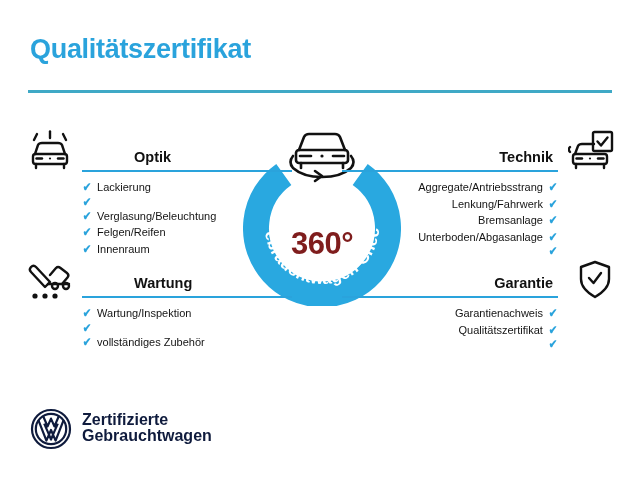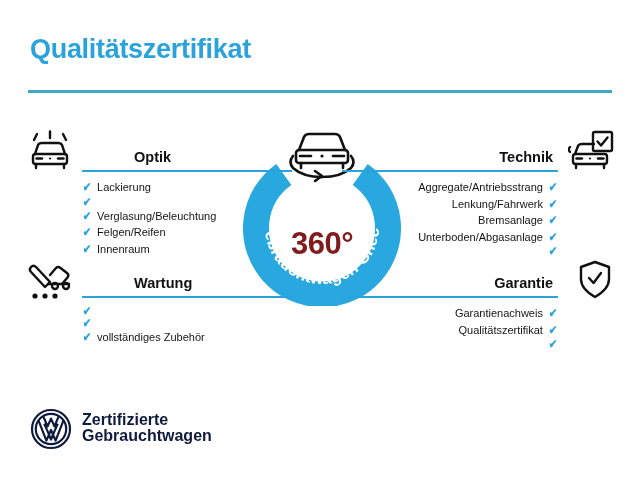--- a/index.html
+++ b/index.html
@@ -272,20 +272,21 @@
 </div>
 
 <div class="section col-left" id="sec-wartung">
   <div class="section-head">
     <div class="section-title">Wartung</div>
     <div class="section-rule"></div>
   </div>
   <ul class="items">
     <li class="item">
         <span class="check">✔</span>
+        <span>Wartung/Inspektion</span>
       </li>
     <li class="item">
         <span class="check">✔</span>
       </li>
     <li class="item">
         <span class="check">✔</span>
         <span>vollständiges Zubehör</span>
       </li>
   </ul>
 </div>

